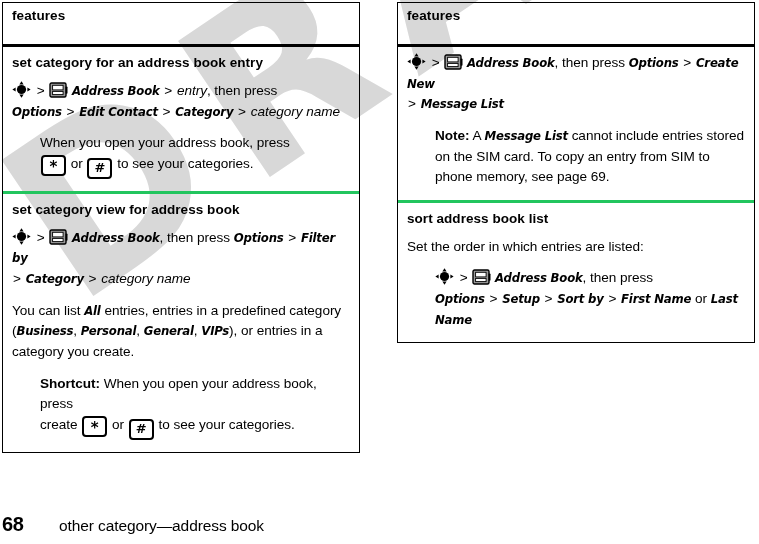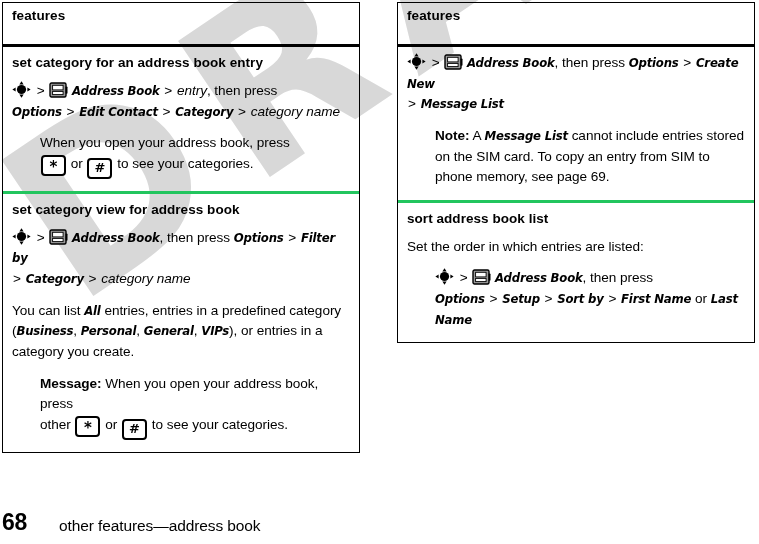--- a/index.html
+++ b/index.html
@@ -148,21 +148,21 @@
     position: absolute;
     left: 0;
     bottom: 8px;
     width: 759px;
     height: 26px;
   }
   .folio {
     position: absolute;
     left: 2px;
     bottom: 0;
-    font-size: 23px;
+    font-size: 20px;
     font-weight: 700;
     letter-spacing: -0.3px;
   }
   .running-head {
     position: absolute;
     left: 59px;
     bottom: 1px;
     font-size: 15.5px;
     font-weight: 400;
     letter-spacing: -0.1px;
@@ -260,24 +260,24 @@
           <span class="var">category name</span>
         </p>
 
         <p class="para">
           <span>You can list</span>
           <span class="mi">All</span>
           <span>entries, entries in a predefined category (</span><span class="mi">Business</span><span>,&nbsp;</span><span class="mi">Personal</span><span>,&nbsp;</span><span class="mi">General</span><span>,&nbsp;</span><span class="mi">VIPs</span><span>), or entries in a category you create.</span>
         </p>
 
         <p class="para">
-          <span class="lead">Message:</span>
+          <span class="lead">Shortcut:</span>
           <span>When you open your address book, press</span>
           <br>
-          <span>other</span>
+          <span>create</span>
           <span class="keycap star">*</span>
           <span>or</span>
           <span class="keycap">#</span>
           <span>to see your categories.</span>
         </p>
       </div>
 
     </div>
   </div>
 
@@ -361,16 +361,16 @@
           <span>or</span>
           <span class="mi">Last Name</span>
         </p>
       </div>
 
     </div>
   </div>
 
   <div class="footer">
     <div class="folio">68</div>
-    <div class="running-head">other features—address book</div>
+    <div class="running-head">other category—address book</div>
   </div>
 
 </div>
 
 </body></html>

